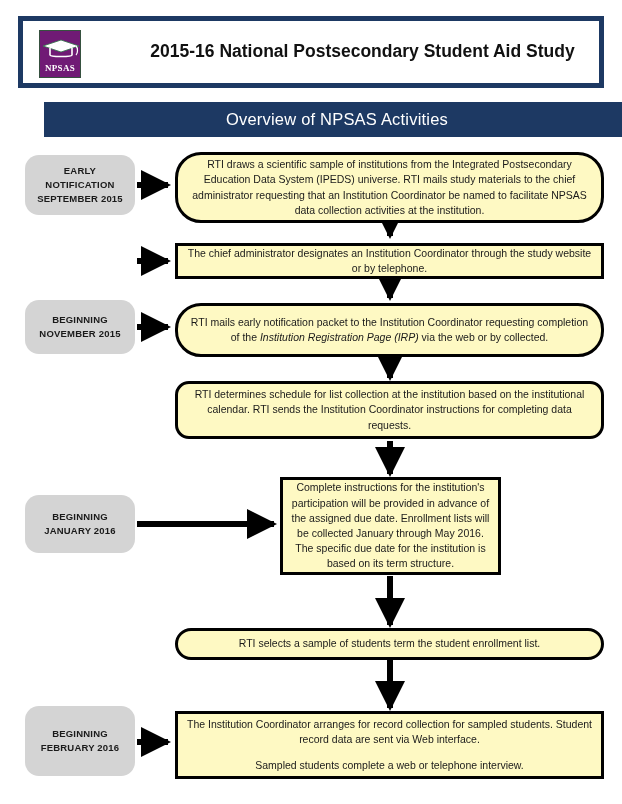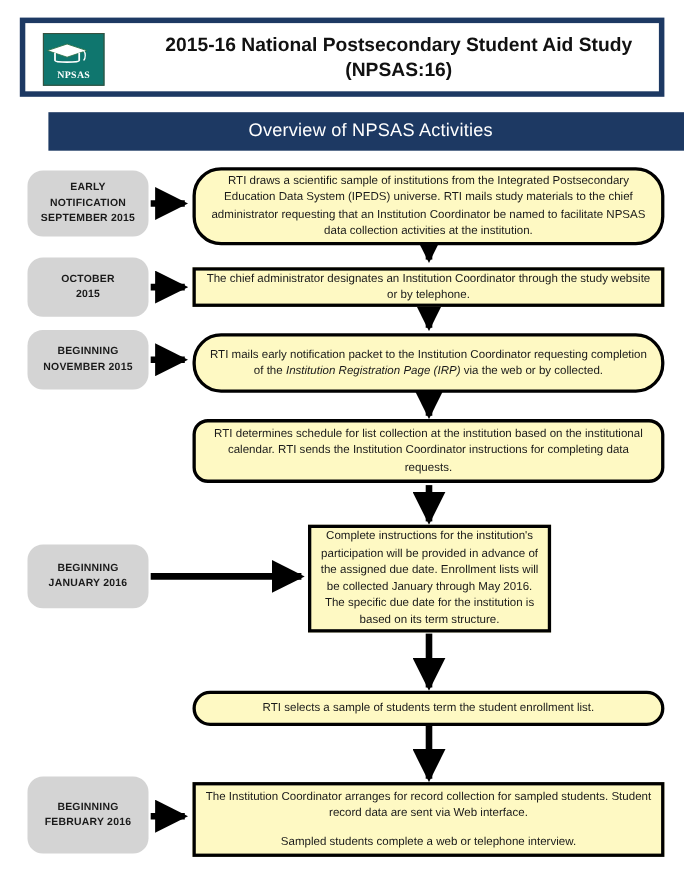--- a/index.html
+++ b/index.html
@@ -25,23 +25,23 @@
     box-sizing: border-box;
     border: 5px solid #1d3963;
     background: #ffffff;
     display: flex;
     align-items: center;
   }
   #npsas-logo {
     position: absolute;
     left: 16px;
     top: 9px;
-    width: 56px;
+    width: 42px;
     height: 48px;
-    background: #0f766e;
+    background: #701a75;
     border: 1px solid #36513f;
     box-sizing: border-box;
   }
   #npsas-logo .cap {
     position: absolute;
     left: 2px;
     top: 7px;
     width: 38px;
     height: 22px;
   }
@@ -150,21 +150,20 @@
   <div id="npsas-logo">
     <svg class="cap" viewBox="0 0 38 22">
       <polygon points="19,2 37,8 19,14 1,8" fill="#ffffff" stroke="#2e7248" stroke-width="0.8"></polygon>
       <path d="M8,10 L8,17 C8,19 30,19 30,17 L30,10" fill="none" stroke="#ffffff" stroke-width="1.6"></path>
       <path d="M34,8 C36,10 36,15 34,17" fill="none" stroke="#ffffff" stroke-width="1.2"></path>
     </svg>
     <div class="logo-text">NPSAS</div>
   </div>
   <div id="title-text">
     <div>2015-16 National Postsecondary Student Aid Study</div>
-    <div>(NPSAS:16)</div>
   </div>
 </div>
 
 <div id="section-bar">Overview of NPSAS Activities</div>
 
 <div id="flowchart">
 
   <svg id="connectors">
     <defs>
       <marker id="arrowR" viewBox="0 0 10 10" refX="9" refY="5" markerWidth="5" markerHeight="5" orient="auto-start-reverse">
@@ -193,26 +192,20 @@
     <span>
       <span>EARLY</span><br>
       <span>NOTIFICATION</span><br>
       <span>SEPTEMBER 2015</span>
     </span>
   </div>
   <div class="flow-box rounded" style="left:175px; top:152px; width:429px; height:71px;">
     <span class="txt">RTI draws a scientific sample of institutions from the Integrated Postsecondary Education Data System (IPEDS) universe. RTI mails study materials to the chief administrator requesting that an Institution Coordinator be named to facilitate NPSAS data collection activities at the institution.</span>
   </div>
 
-  <div class="date-label" style="left:25px; top:234px; width:110px; height:54px;">
-    <span>
-      <span>OCTOBER</span><br>
-      <span>2015</span>
-    </span>
-  </div>
   <div class="flow-box" style="left:175px; top:243px; width:429px; height:36px;">
     <span class="txt">The chief administrator designates an Institution Coordinator through the study website or by telephone.</span>
   </div>
 
   <div class="date-label" style="left:25px; top:300px; width:110px; height:54px;">
     <span>
       <span>BEGINNING</span><br>
       <span>NOVEMBER 2015</span>
     </span>
   </div>

